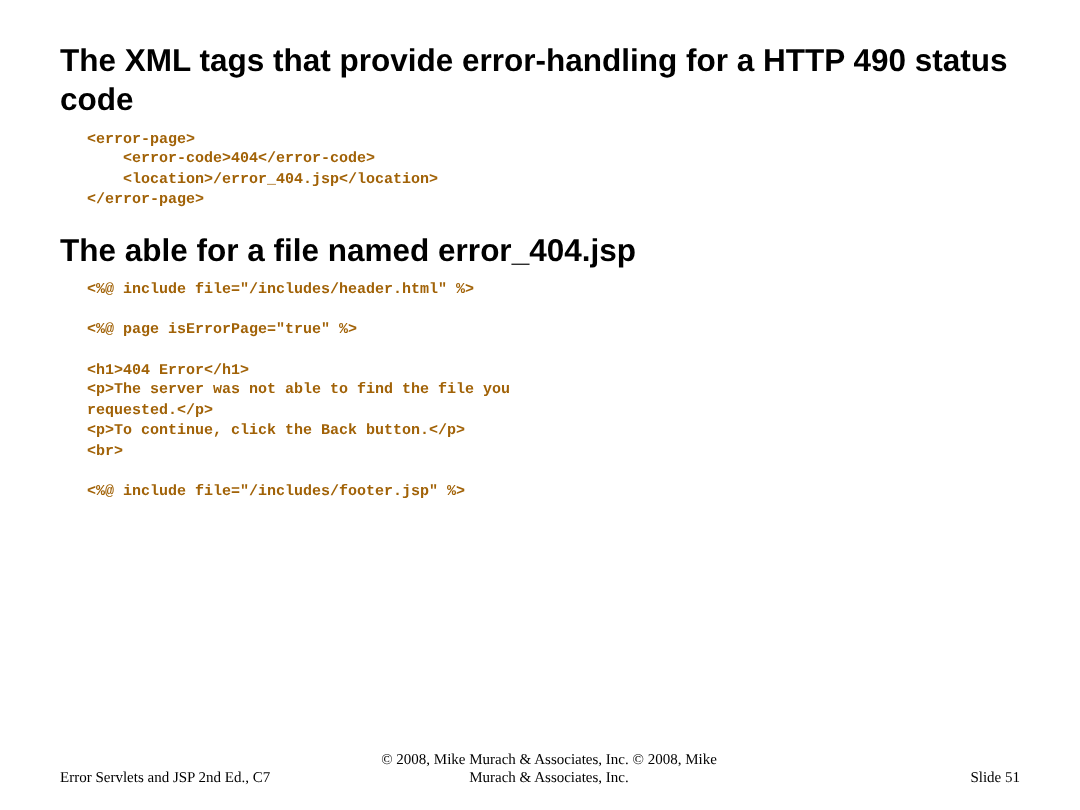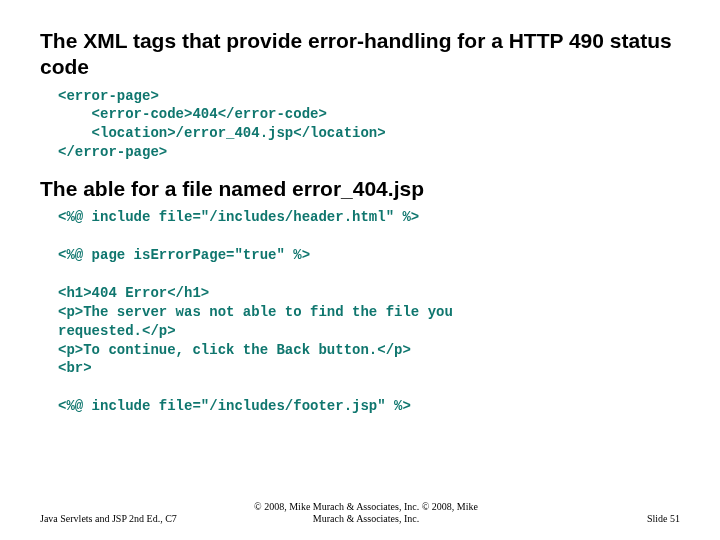--- a/index.html
+++ b/index.html
@@ -24,26 +24,26 @@
   }
   .heading2 {
     font-size: 21px;
     font-weight: bold;
     color: #000;
     margin: 14px 0 6px 0;
     line-height: 1.25;
   }
   .codeblock {
     font-family: "Courier New", Courier, monospace;
-    font-size: 14px;
+    font-size: 10px;
     font-weight: bold;
     white-space: pre;
     line-height: 1.35;
     margin-left: 18px;
-    color: #0f766e;
+    color: #a16207;
   }
   .footer {
     position: absolute;
     bottom: 16px;
     left: 0;
     right: 0;
     width: 100%;
     font-size: 10px;
     color: #000;
   }
@@ -88,19 +88,19 @@
 &lt;h1&gt;404 Error&lt;/h1&gt;
 &lt;p&gt;The server was not able to find the file you
 requested.&lt;/p&gt;
 &lt;p&gt;To continue, click the Back button.&lt;/p&gt;
 &lt;br&gt;
 
 &lt;%@ include file="/includes/footer.jsp" %&gt;</div>
 </div>
 
 <div class="footer">
-  <div class="footer-left">Java Servlets and JSP 2nd Ed., C7</div>
+  <div class="footer-left">Error Servlets and JSP 2nd Ed., C7</div>
   <div class="footer-center">
     <span>© 2008, Mike Murach &amp; Associates, Inc. © 2008, Mike</span><br>
     <span>Murach &amp; Associates, Inc.</span>
   </div>
   <div class="footer-right">Slide 51</div>
 </div>
 
 </body></html>

